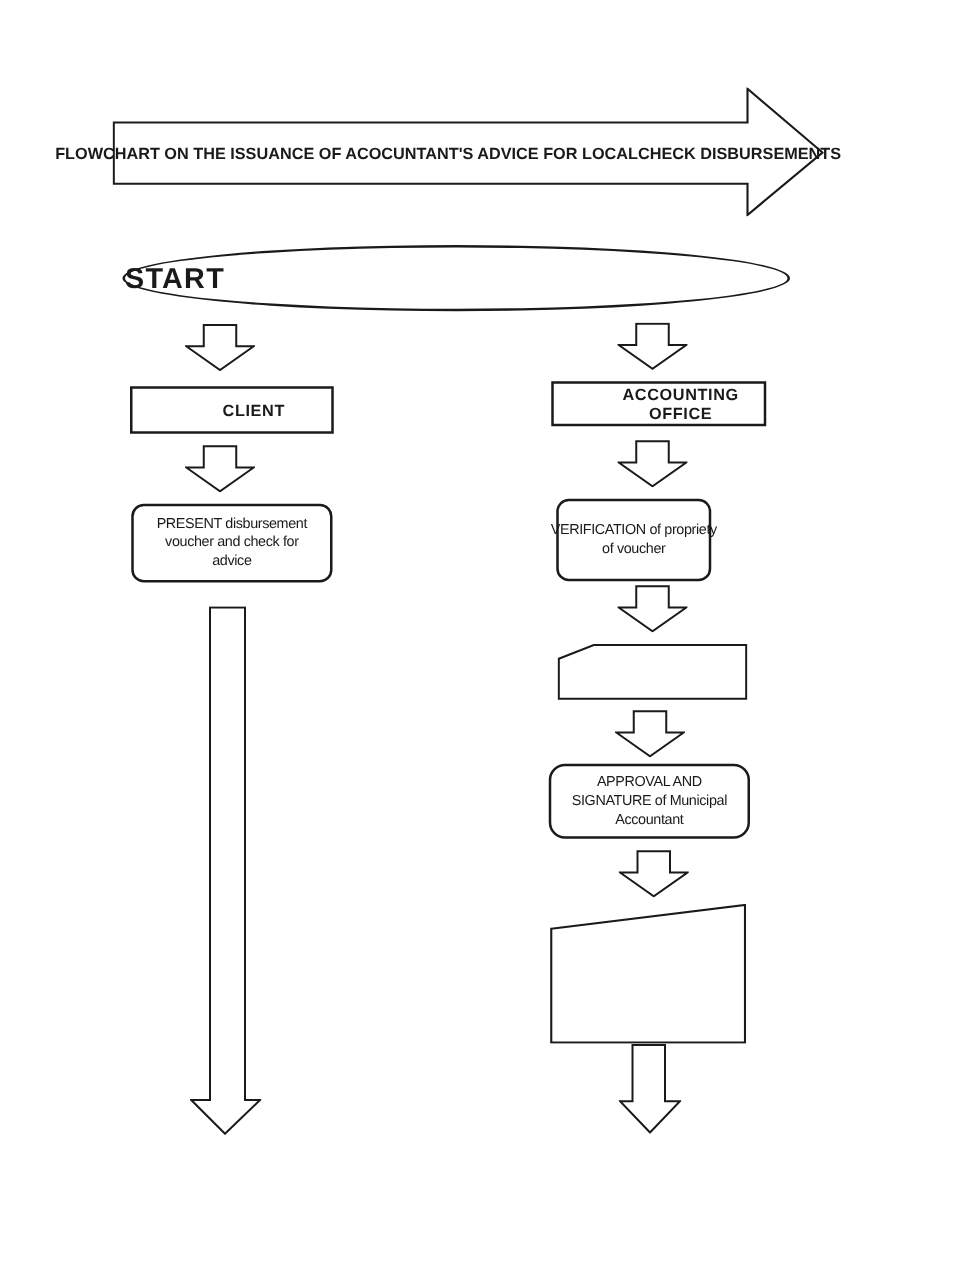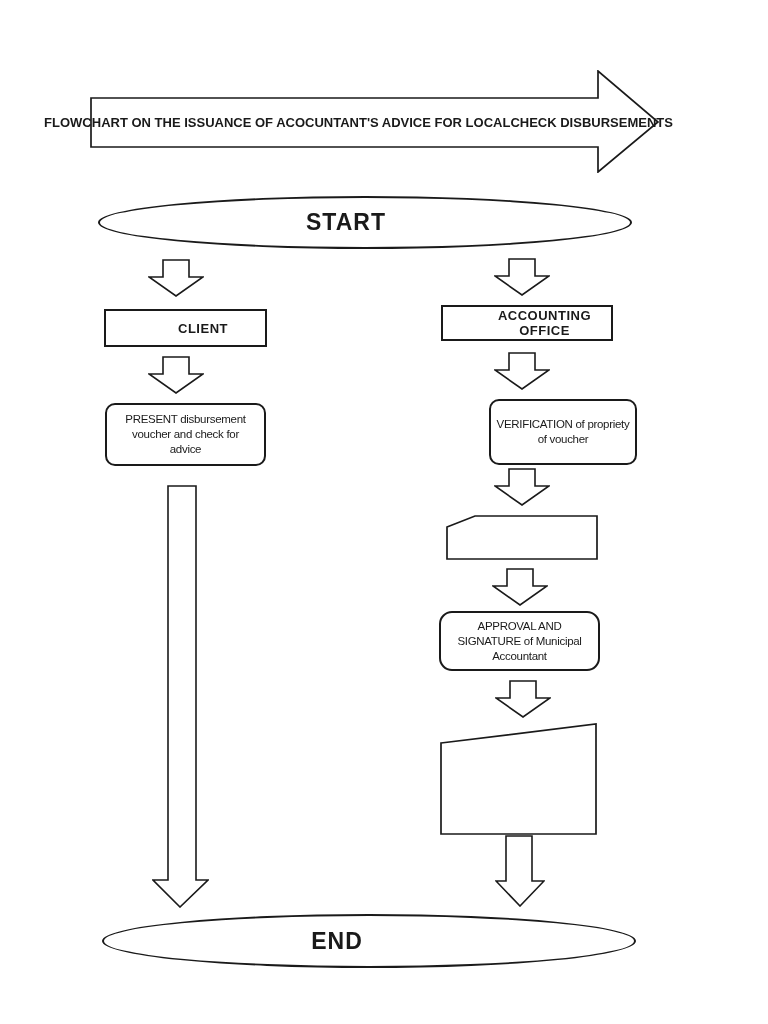--- a/index.html
+++ b/index.html
@@ -17,21 +17,21 @@
     position:absolute;box-sizing:border-box;background:#ffffff;border:2px solid #1a1a1a;
     display:flex;flex-direction:column;align-items:center;justify-content:center;text-align:center;
   }
   .header-label{font-weight:bold;font-size:13px;letter-spacing:0.5px;margin-left:35px;}
   .round-box{border-radius:10px;font-size:11.5px;line-height:15px;letter-spacing:-0.3px;}
   .round-box .line{white-space:nowrap;}
   .step-text{font-size:11.5px;line-height:15px;letter-spacing:-0.3px;}
   .step-text .line{white-space:nowrap;}
   .oval{
     position:absolute;box-sizing:border-box;background:#ffffff;border:2px solid #1a1a1a;
-    border-radius:50%;display:flex;align-items:center;justify-content:center;
+    border-radius:50%;display:flex;align-items:center;
     font-weight:bold;font-size:23px;letter-spacing:1px;
   }
   .ba{width:56px;height:38px;}
   b{font-weight:normal;}
 </style>
 </head>
 <body>
 
 <div class="canvas">
 
@@ -69,21 +69,21 @@
   <svg class="shape-svg ba" style="left:494px;top:352px;" viewBox="0 0 56 38">
     <polygon points="15,1 41,1 41,18 55,18 28,37 1,18 15,18" fill="#ffffff" stroke="#1a1a1a" stroke-width="1.6"></polygon>
   </svg>
 
   <div class="rect-box round-box" style="left:105px;top:403px;width:161px;height:63px;">
     <div class="line"><b>PRESENT</b><span> disbursement</span></div>
     <div class="line"><b></b><span>voucher and check for</span></div>
     <div class="line"><b></b><span>advice</span></div>
   </div>
 
-  <div class="rect-box round-box" style="left:445px;top:399px;width:148px;height:66px;margin-left:44px;">
+  <div class="rect-box round-box" style="left:445px;top:399px;width:124px;height:66px;">
     <div class="line"><b>VERIFICATION</b><span> of propriety</span></div>
     <div class="line"><b></b><span>of voucher</span></div>
   </div>
 
   <svg class="shape-svg" style="left:152px;top:485px;" width="57" height="423" viewBox="0 0 57 423">
     <polygon points="16,1 44,1 44,395 56,395 28,422 1,395 16,395" fill="#ffffff" stroke="#1a1a1a" stroke-width="1.6"></polygon>
   </svg>
 
   <svg class="shape-svg ba" style="left:494px;top:468px;" viewBox="0 0 56 38">
     <polygon points="15,1 41,1 41,18 55,18 28,37 1,18 15,18" fill="#ffffff" stroke="#1a1a1a" stroke-width="1.6"></polygon>
@@ -108,17 +108,14 @@
   </svg>
 
   <svg class="shape-svg" style="left:440px;top:723px;" width="157" height="112" viewBox="0 0 157 112">
     <polygon points="1,20 156,1 156,111 1,111" fill="#ffffff" stroke="#1a1a1a" stroke-width="1.7"></polygon>
   </svg>
 
   <svg class="shape-svg" style="left:495px;top:835px;" width="50" height="72" viewBox="0 0 50 72">
     <polygon points="11,1 37,1 37,46 49,46 25,71 1,46 11,46" fill="#ffffff" stroke="#1a1a1a" stroke-width="1.6"></polygon>
   </svg>
 
-  <div class="oval" style="left:102px;top:914px;width:534px;height:54px;padding-right:64px;">
-    <span>END</span>
-  </div>
 
 </div>
 
 </body></html>

